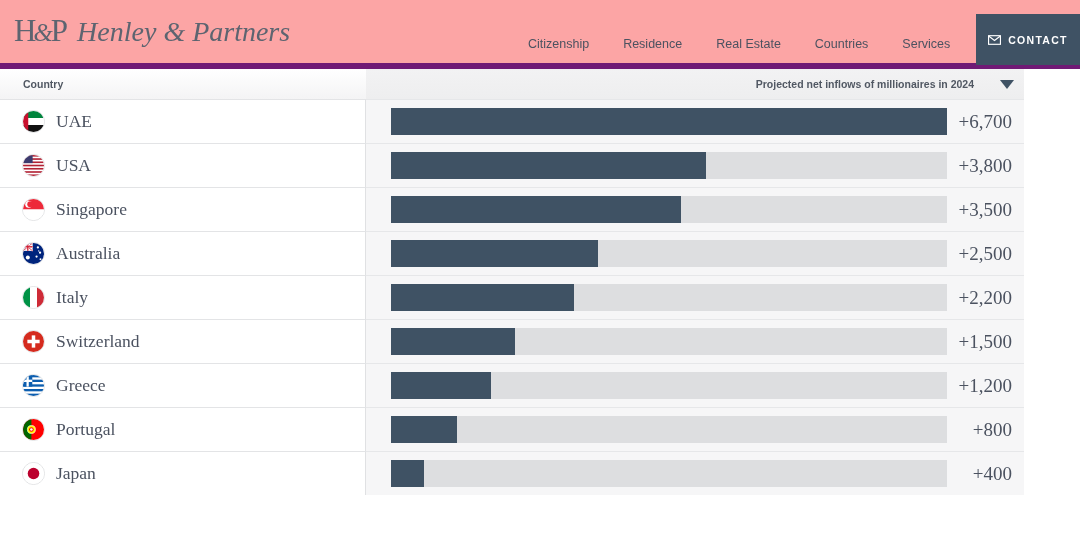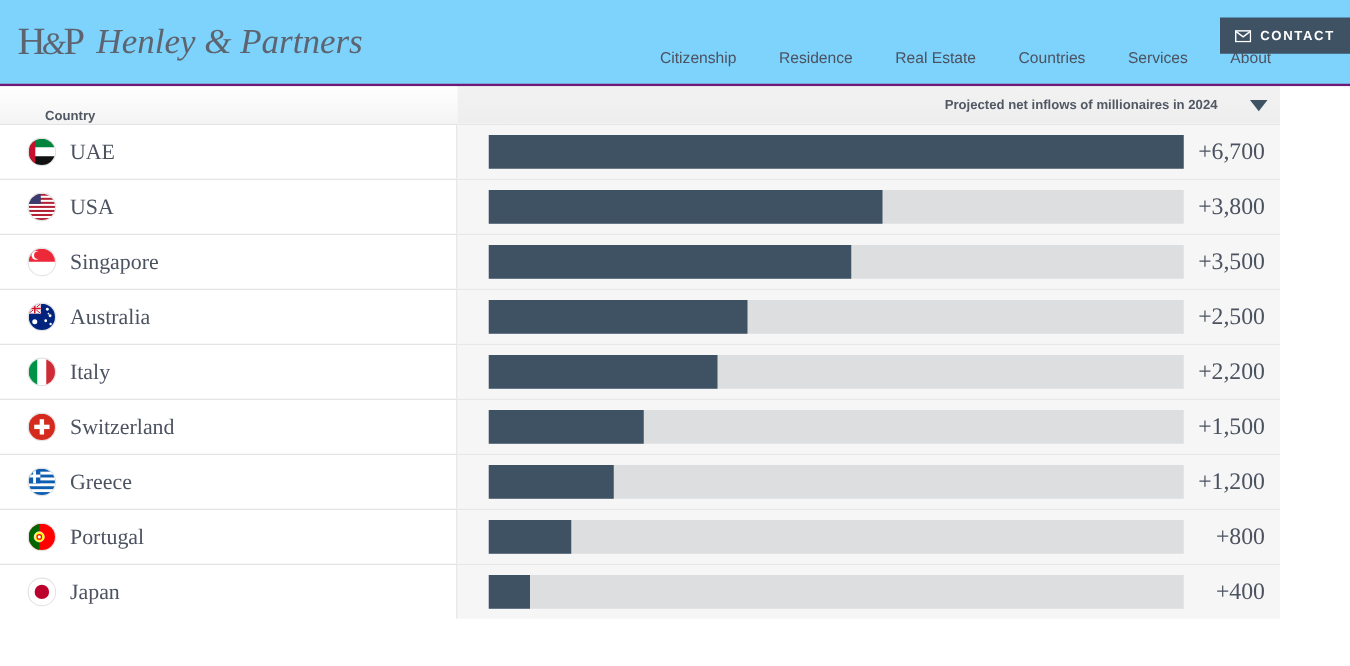--- a/index.html
+++ b/index.html
@@ -9,22 +9,22 @@
     font-family: "Liberation Sans", sans-serif;
     overflow: hidden;
   }
 
   
   .site-header {
     position: relative;
     height: 69px;
     display: flex;
     align-items: center;
-    background: #7dd3fc;
-    border-bottom: 2px solid #701a75;
+    background: #fca5a5;
+    border-bottom: 6px solid #701a75;
   }
   .brand {
     display: flex;
     align-items: center;
     margin-left: 14px;
     gap: 12px;
   }
   .monogram {
     font-family: "Liberation Serif", serif;
     font-size: 31px;
@@ -61,21 +61,21 @@
     text-decoration: none;
     white-space: nowrap;
     cursor: pointer;
   }
 
   .contact-button {
     position: absolute;
     right: 0;
     top: 14px;
     width: 104px;
-    height: 29px;
+    height: 51px;
     background: #3f5264;
     display: flex;
     align-items: center;
     justify-content: center;
     gap: 7px;
     cursor: pointer;
   }
   .contact-label {
     color: #ffffff;
     font-size: 10.5px;
@@ -89,23 +89,23 @@
 
   .col-head {
     display: flex;
     height: 30px;
     align-items: center;
   }
   .col-head-country {
     width: 366px;
     height: 30px;
     display: flex;
-    align-items: flex-end;
+    align-items: center;
     background: linear-gradient(to bottom, #ffffff 0%, #f4f4f5 100%);
-    padding-left: 36px;
+    padding-left: 23px;
   }
   .col-head-chart {
     width: 658px;
     height: 30px;
     display: flex;
     align-items: center;
     justify-content: flex-end;
     background: linear-gradient(to bottom, #f2f2f3 0%, #eeeeef 100%);
     padding-right: 10px;
     gap: 26px;

